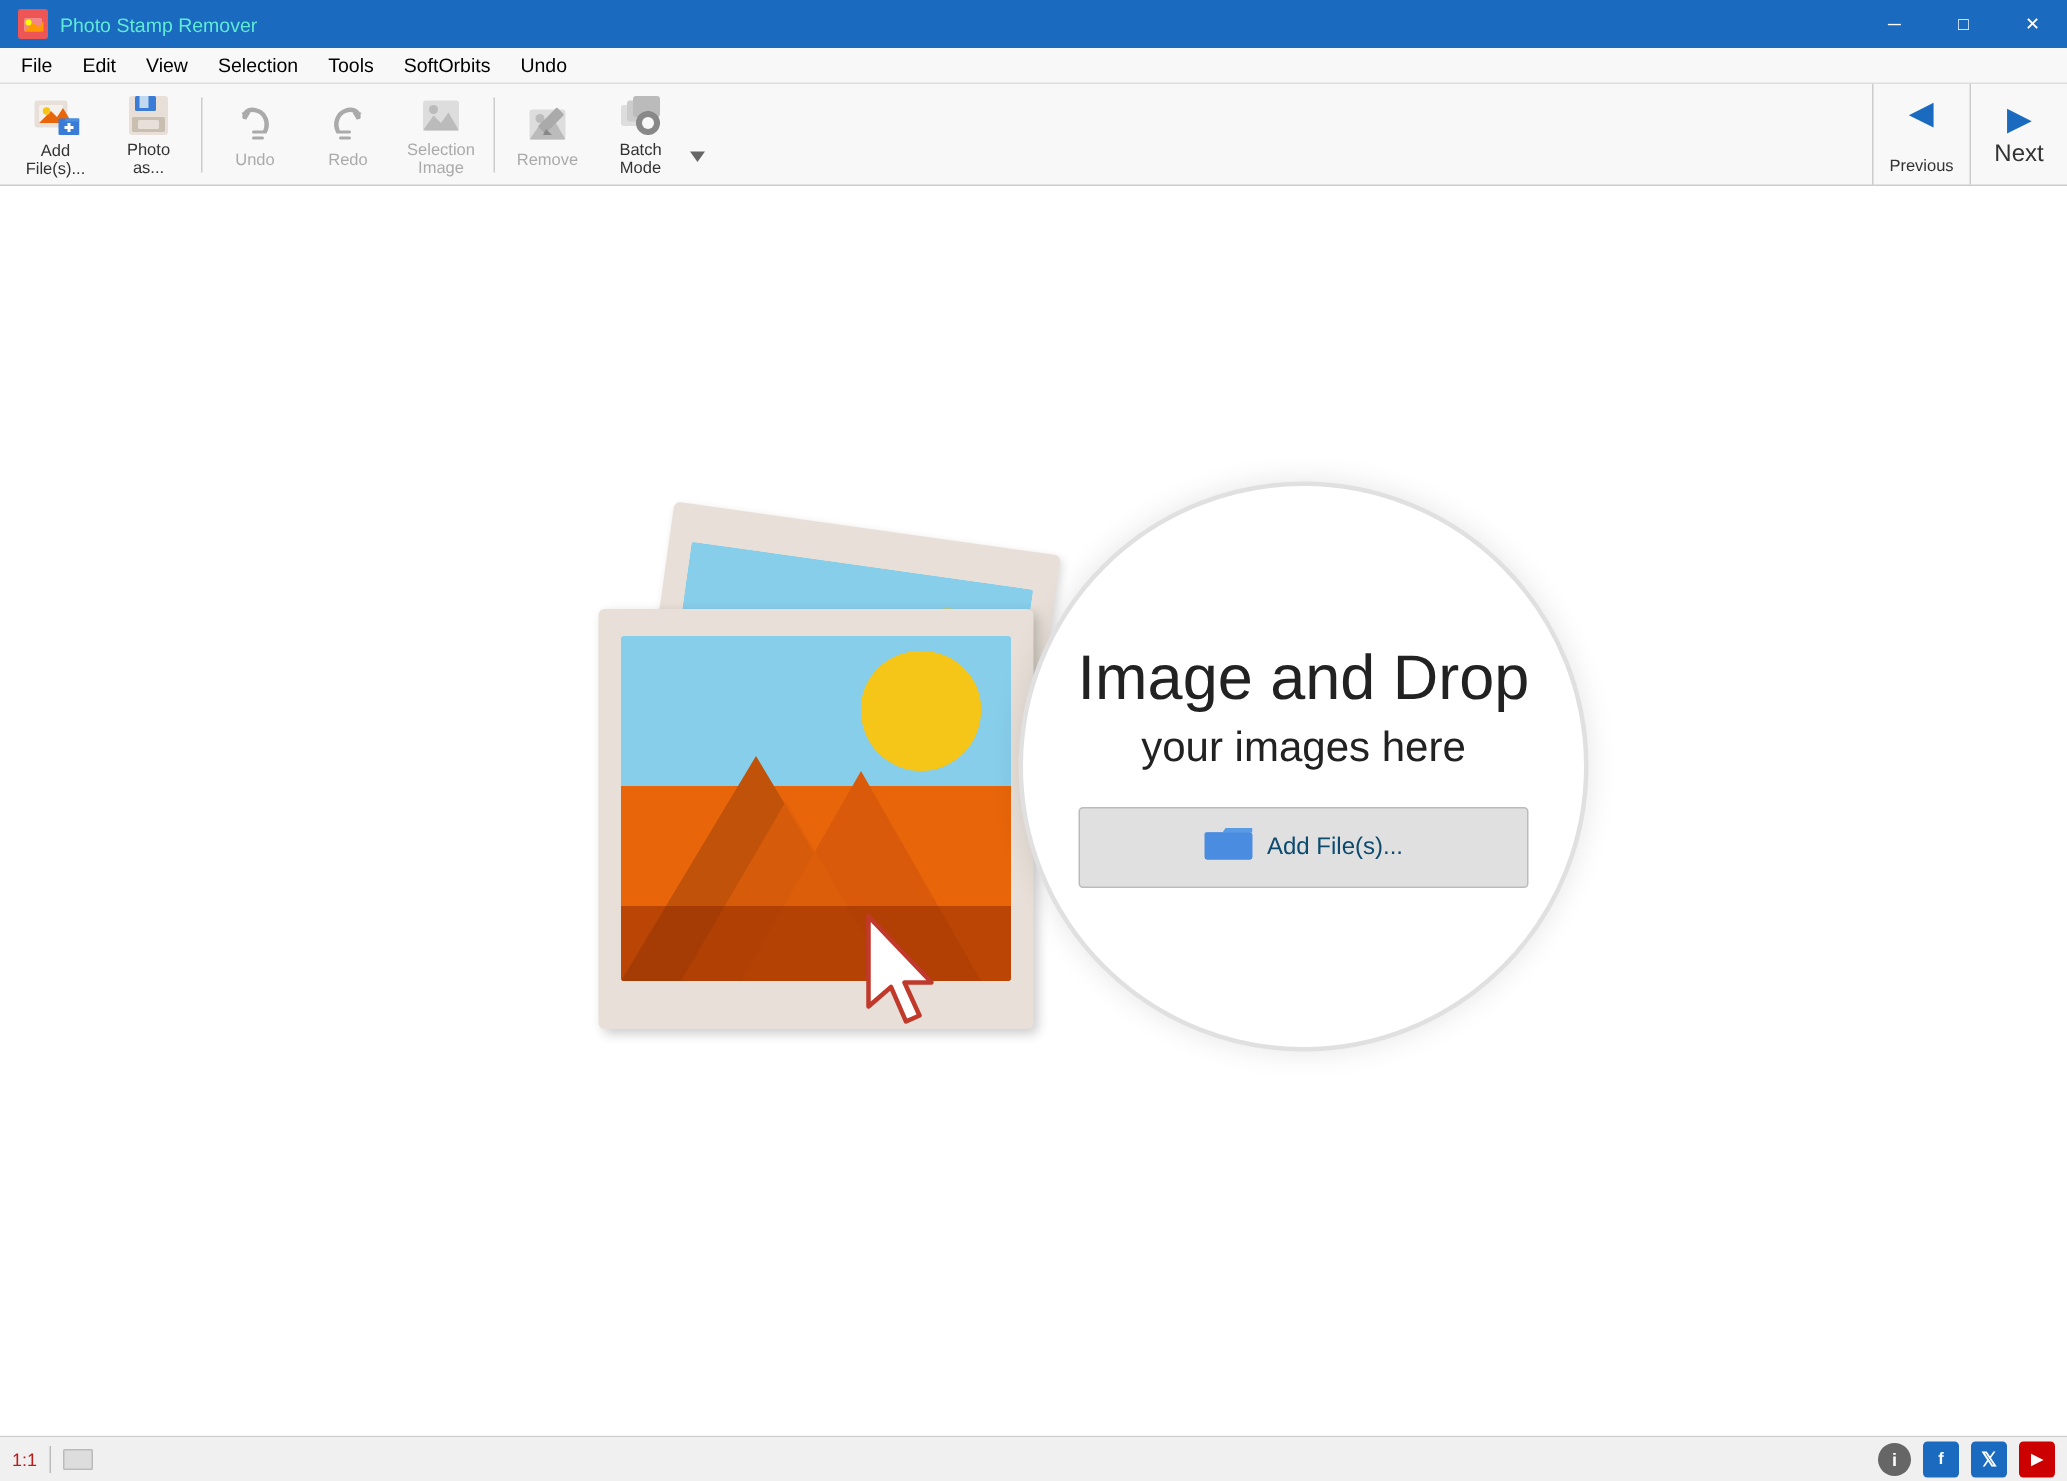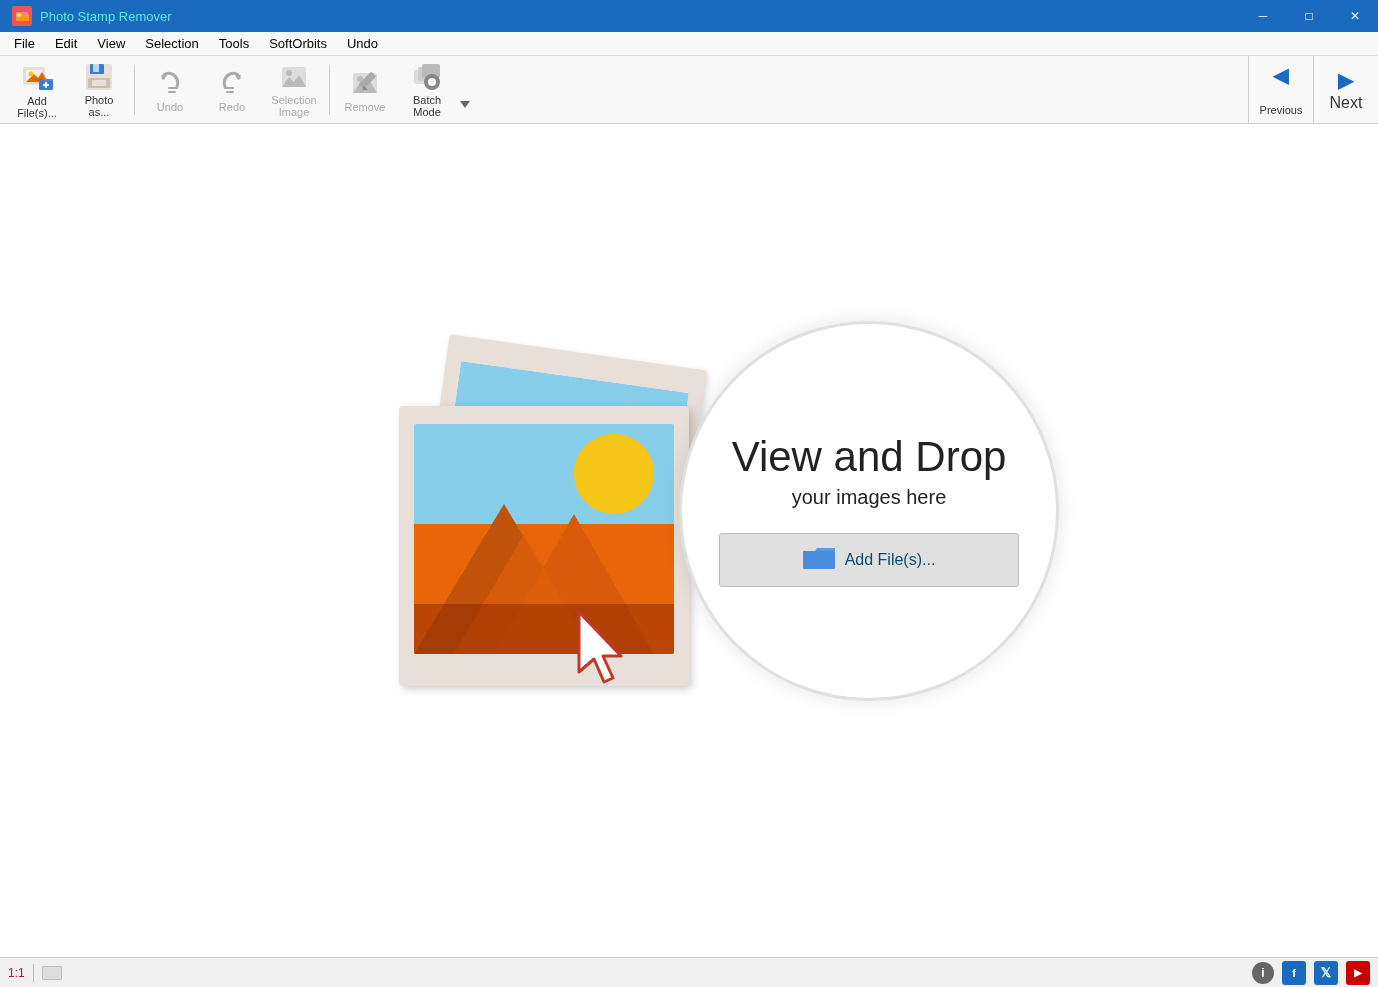--- a/index.html
+++ b/index.html
@@ -179,21 +179,21 @@
       display: flex; flex-direction: column;
       align-items: center; justify-content: center;
       padding: 30px;
     }
 
     .drag-text-big {
       font-size: 42px; font-weight: 300; color: #222;
       line-height: 1.1; text-align: center; margin-bottom: 6px;
     }
     .drag-text-small {
-      font-size: 20px; font-weight: 300; color: #222;
+      font-size: 28px; font-weight: 300; color: #222;
       text-align: left; margin-bottom: 24px;
     }
     .add-files-btn {
       width: 300px; height: 54px;
       background: #e0e0e0;
       border: 1px solid #bbb;
       border-radius: 3px;
       display: flex; align-items: center; justify-content: center;
       cursor: pointer; font-size: 16px; color: #333;
       gap: 10px;
@@ -421,21 +421,21 @@
 
       <div style="position:absolute;bottom:10px;right:80px;z-index:10;">
         <svg width="70" height="90" viewBox="0 0 70 90">
 
           <polygon points="10,5 10,65 25,52 35,75 44,71 34,49 52,49" fill="white" stroke="#c0392b" stroke-width="3" stroke-linejoin="round"></polygon>
         </svg>
       </div>
     </div>
 
     <div class="circle-overlay">
-      <div class="drag-text-big">View and Drop</div>
+      <div class="drag-text-big">Image and Drop</div>
       <div class="drag-text-small">your images here</div>
       <div class="add-files-btn">
         <span style="font-size:26px;">
           <svg width="32" height="28" viewBox="0 0 32 28">
             <rect x="0" y="8" width="32" height="18" rx="2" fill="#3a7bd5"></rect>
             <path d="M0 10 L0 8 L12 8 L14 5 L32 5 L32 8" fill="#5a9be5"></path>
             <rect x="0" y="8" width="32" height="18" rx="2" fill="#4a8de0"></rect>
           </svg>
         </span>
         <span style="font-size:16px;color:#0c4a6e;">Add File(s)...</span>

